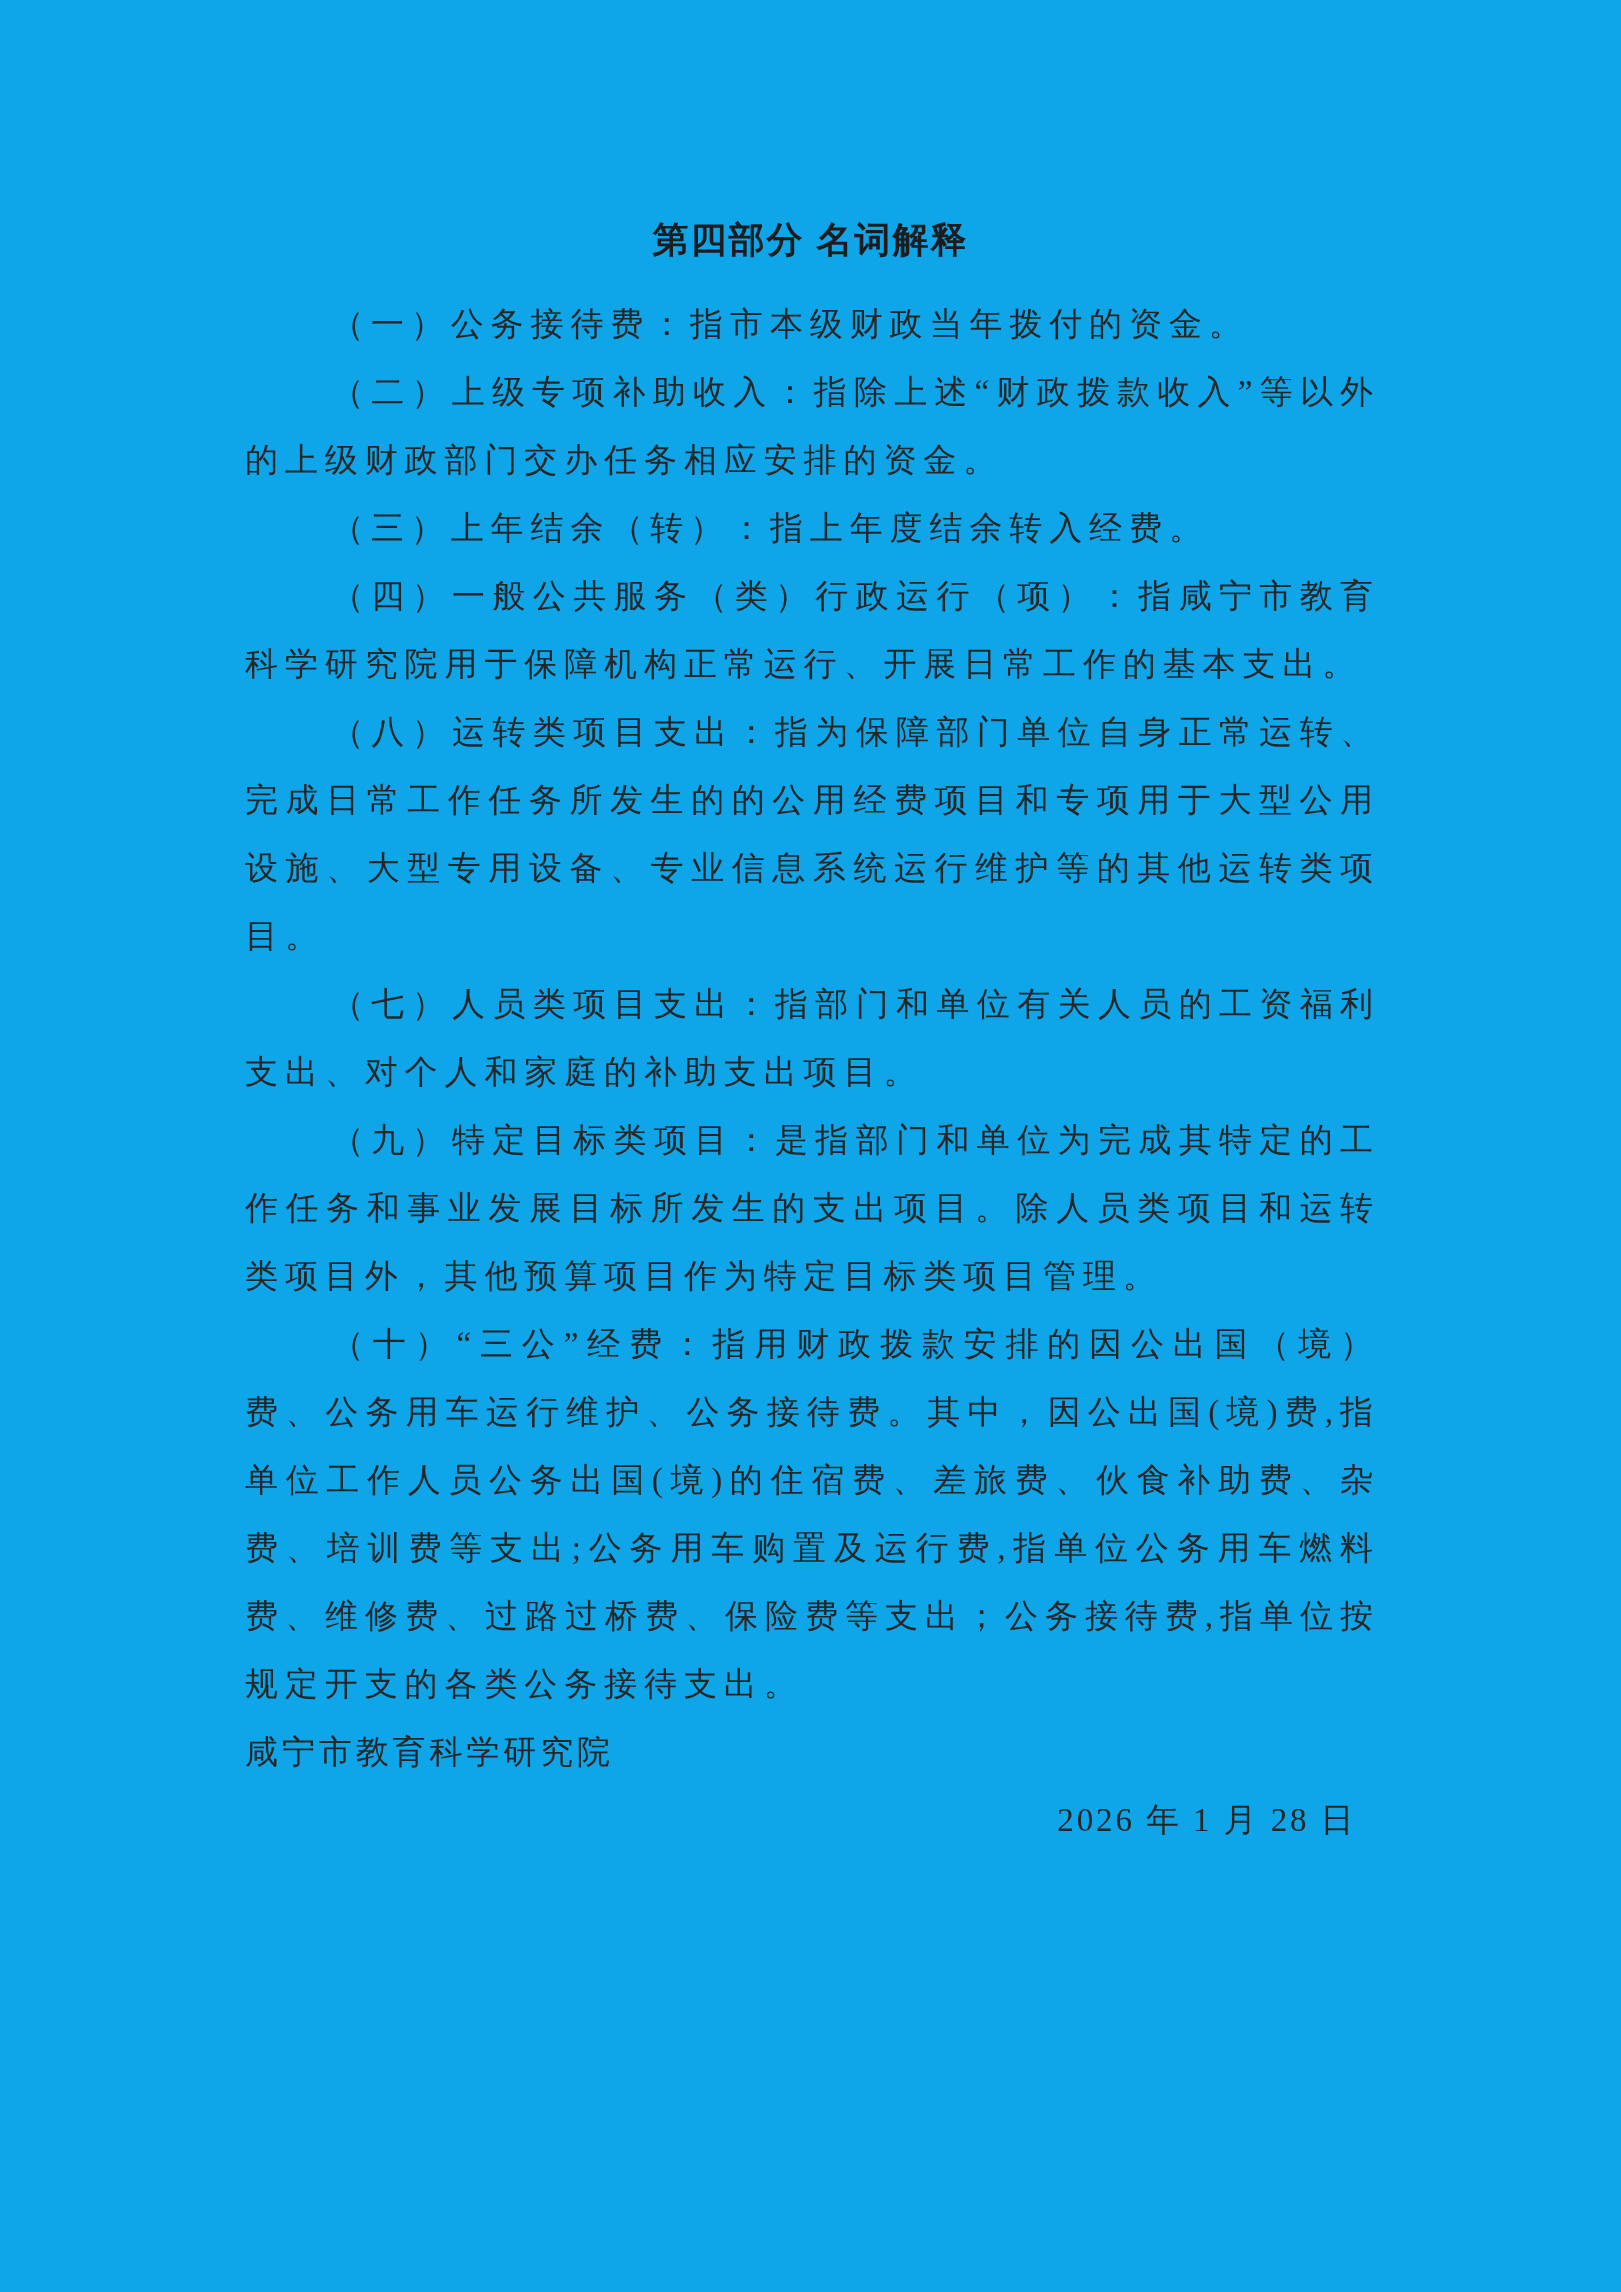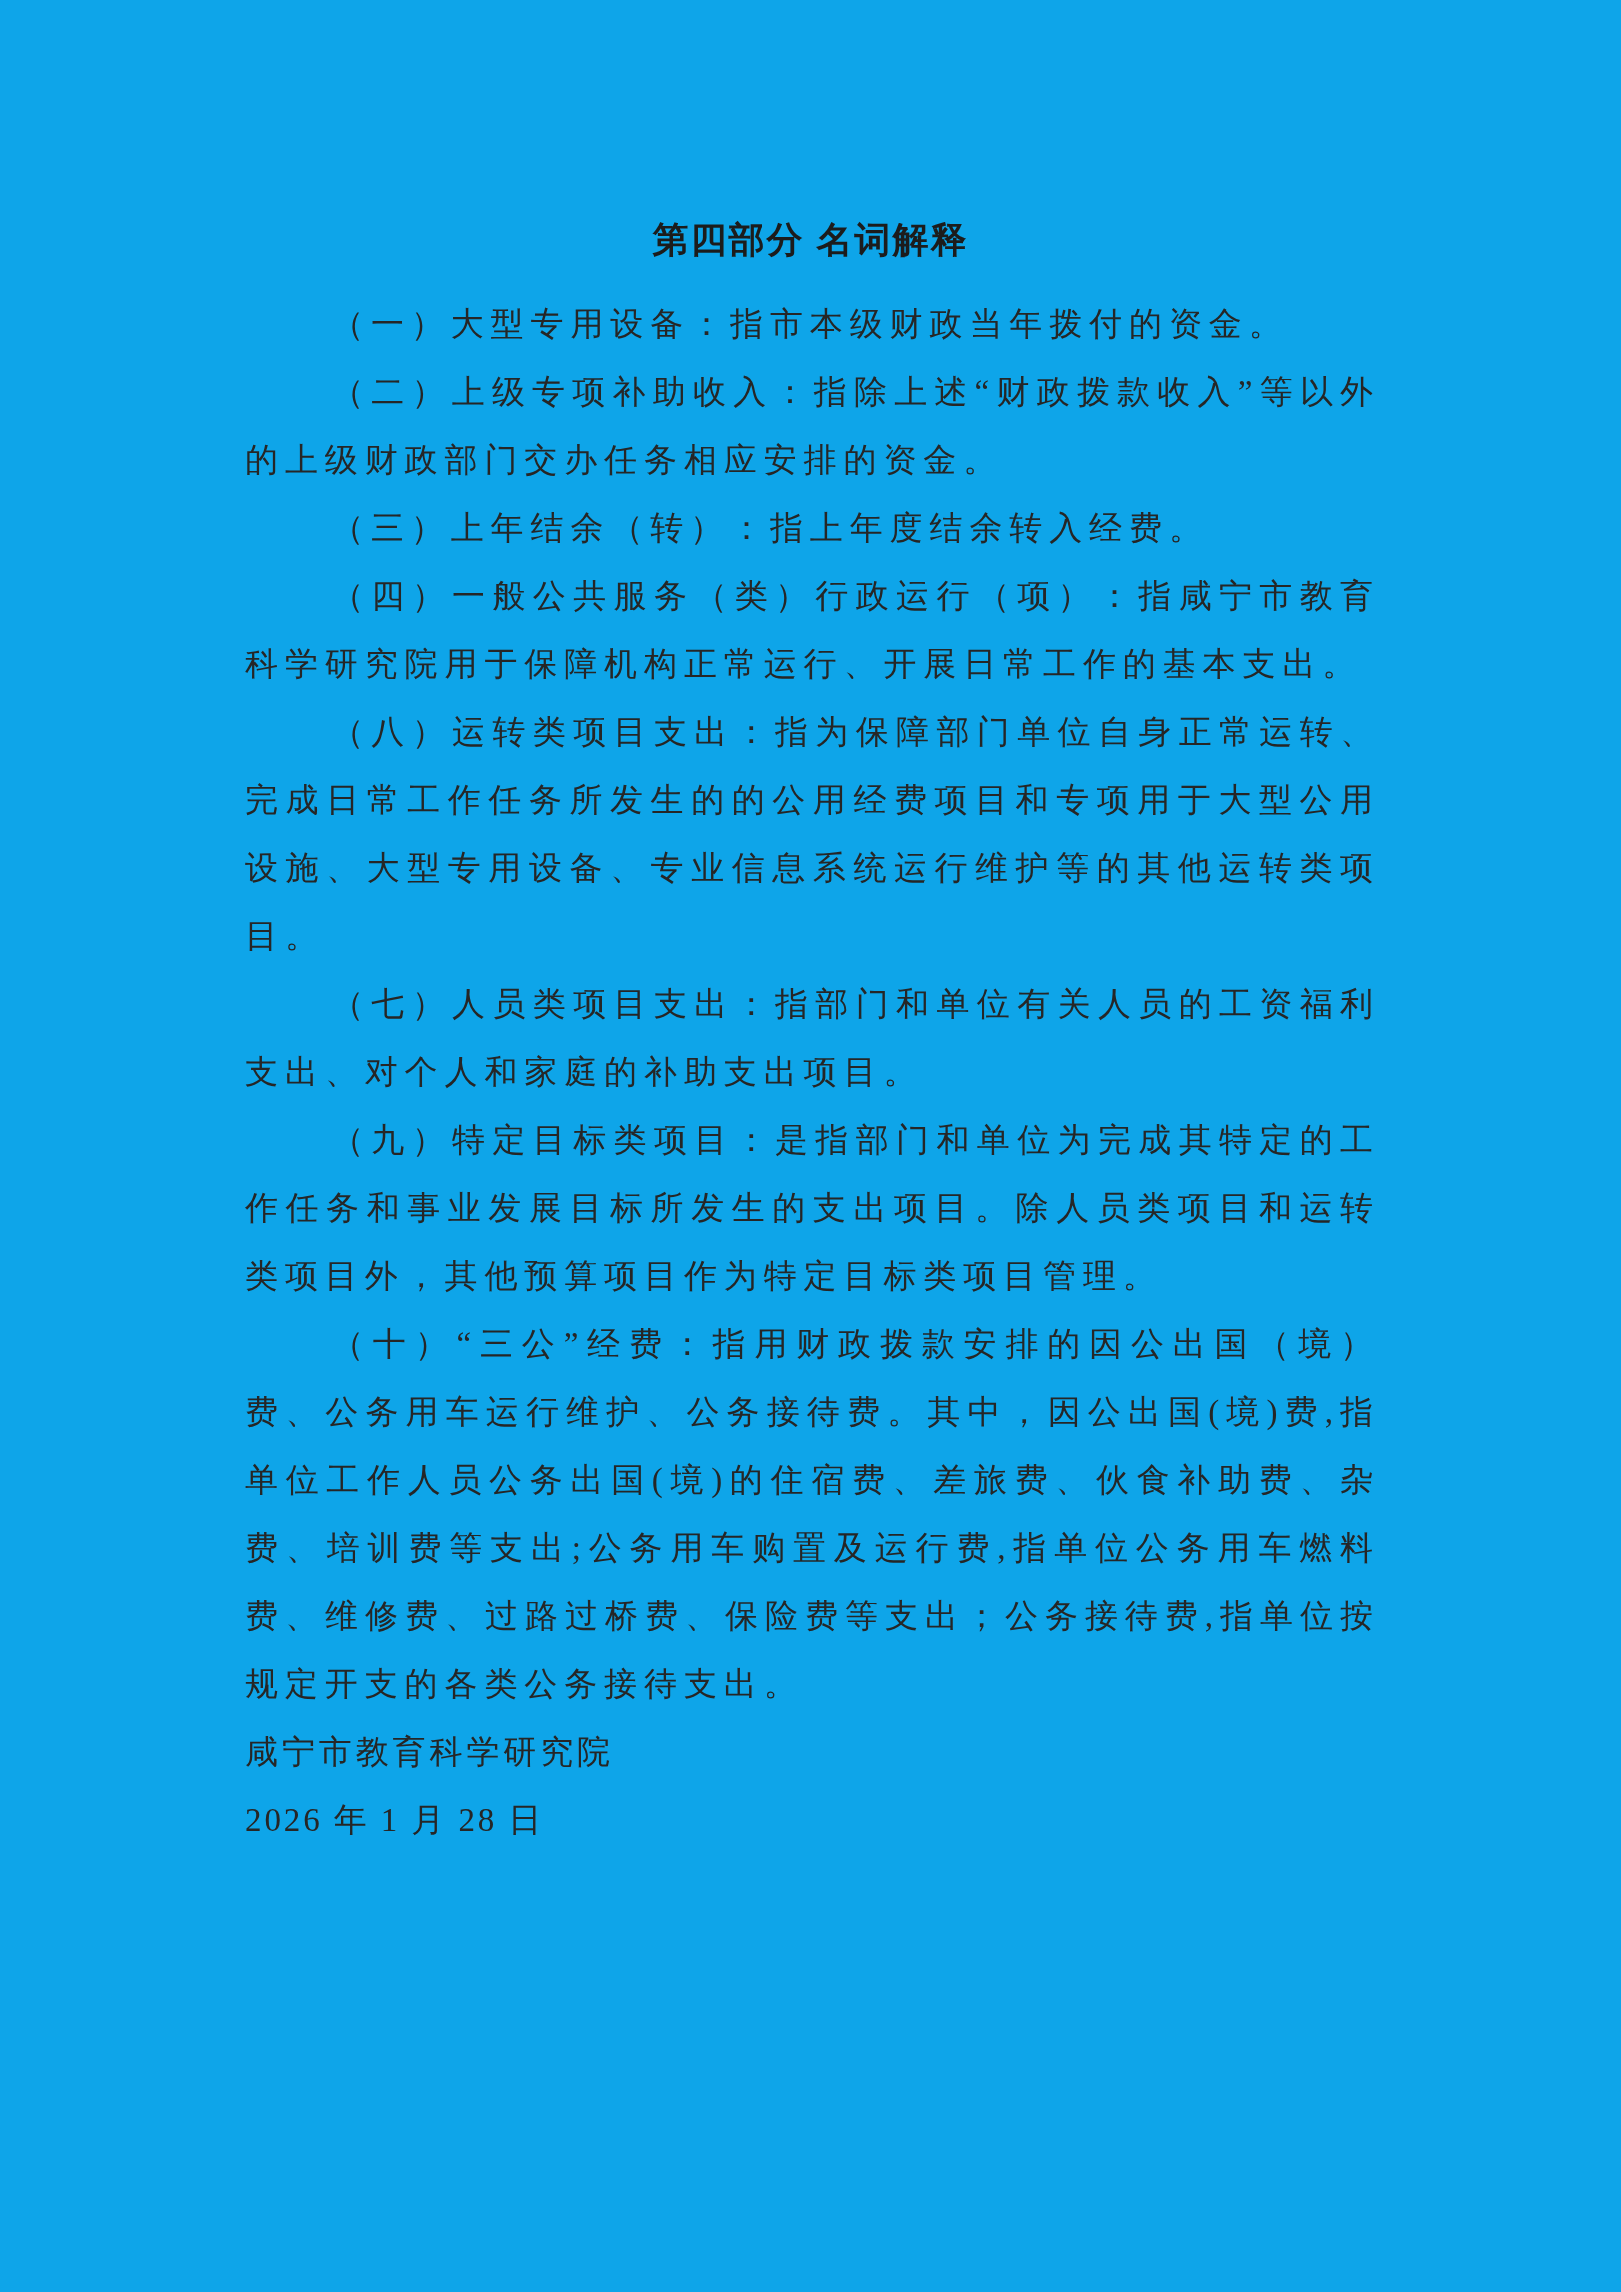--- a/index.html
+++ b/index.html
@@ -44,34 +44,34 @@
     font-family: "Liberation Serif", "DejaVu Serif", serif;
     font-size: 33px;
     line-height: 68px;
     color: #262626;
   }
   .signature .org-line {
     letter-spacing: 3.9px;
     padding-right: 3.9px;
   }
   .signature .date-line {
-    text-align: left;
+    text-align: right;
     letter-spacing: 2.9px;
     padding-right: 23.5px;
   }
 </style>
 </head>
 <body>
 
 <div class="page">
 
   <div class="doc-title">第四部分 名词解释</div>
 
   <div class="content">
-    <p>（一）大型专用设备：指市本级财政当年拨付的资金。</p>
+    <p>（一）公务接待费：指市本级财政当年拨付的资金。</p>
     <p>（二）上级专项补助收入：指除上述“财政拨款收入”等以外的上级财政部门交办任务相应安排的资金。</p>
     <p>（三）上年结余（转）：指上年度结余转入经费。</p>
     <p>（四）一般公共服务（类）行政运行（项）：指咸宁市教育科学研究院用于保障机构正常运行、开展日常工作的基本支出。</p>
     <p>（八）运转类项目支出：指为保障部门单位自身正常运转、完成日常工作任务所发生的的公用经费项目和专项用于大型公用设施、大型专用设备、专业信息系统运行维护等的其他运转类项目。</p>
     <p>（七）人员类项目支出：指部门和单位有关人员的工资福利支出、对个人和家庭的补助支出项目。</p>
     <p>（九）特定目标类项目：是指部门和单位为完成其特定的工作任务和事业发展目标所发生的支出项目。除人员类项目和运转类项目外，其他预算项目作为特定目标类项目管理。</p>
     <p>（十）“三公”经费：指用财政拨款安排的因公出国（境）费、公务用车运行维护、公务接待费。其中，因公出国(境)费,指单位工作人员公务出国(境)的住宿费、差旅费、伙食补助费、杂费、培训费等支出;公务用车购置及运行费,指单位公务用车燃料费、维修费、过路过桥费、保险费等支出；公务接待费,指单位按规定开支的各类公务接待支出。</p>
   </div>
 
   <div class="signature">

